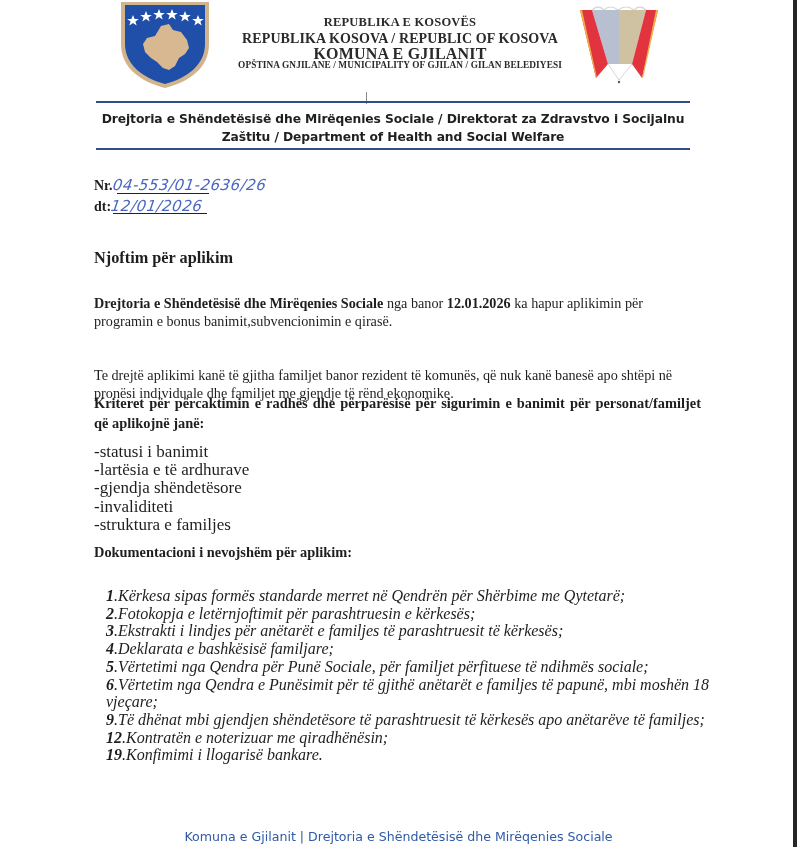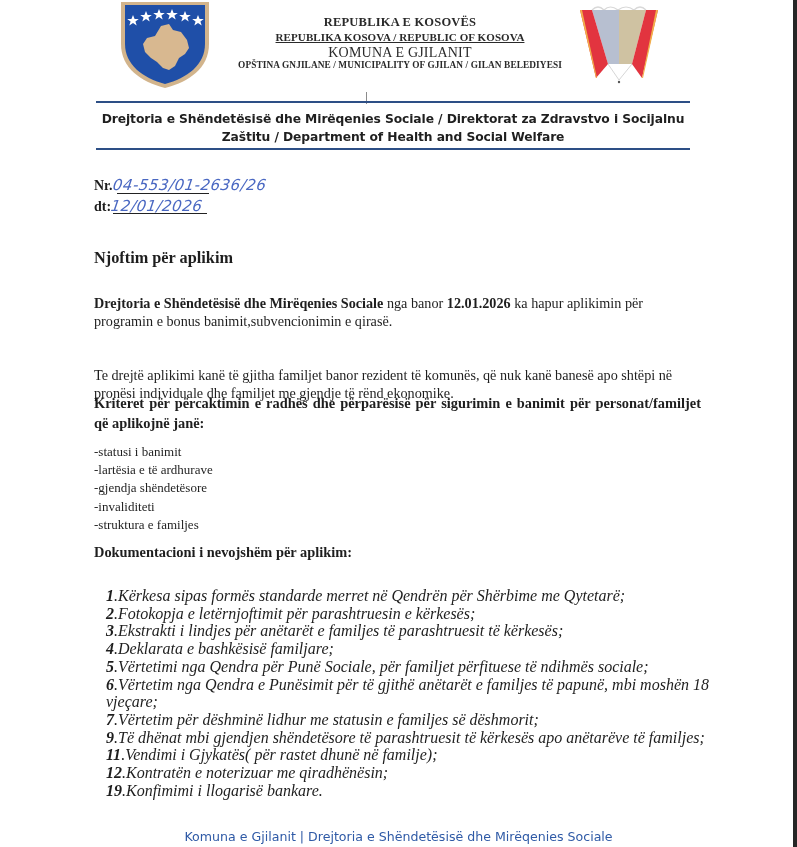--- a/index.html
+++ b/index.html
@@ -11,22 +11,22 @@
     }
     .right-edge {
       position: absolute; top: 0; right: 0; width: 4px; height: 847px;
       background: #262626;
     }
     
     .emblem { position: absolute; left: 117px; top: 0px; width: 96px; height: 88px; }
     .muni-logo { position: absolute; left: 578px; top: 4px; width: 82px; height: 80px; }
     .hdr { position: absolute; left: 200px; width: 400px; text-align: center; color: #2a2a2a; }
     .hdr1 { top: 15px; font-size: 12.5px; font-weight: bold; letter-spacing: 0.2px; }
-    .hdr2 { top: 31px; font-size: 11px; font-weight: bold; letter-spacing: 0.1px; text-decoration: underline; }
-    .hdr3 { top: 45px; font-size: 14px; font-weight: normal; letter-spacing: 0.2px; }
+    .hdr2 { top: 31px; font-size: 14px; font-weight: bold; letter-spacing: 0.1px; }
+    .hdr3 { top: 45px; font-size: 16px; font-weight: bold; letter-spacing: 0.2px; }
     .hdr4 { top: 60px; left: 190px; width: 420px; font-size: 9.3px; font-weight: bold; letter-spacing: 0.1px; }
     .rule { position: absolute; left: 96px; width: 594px; height: 2px; background: #2d4f86; }
     .rule.top { top: 101px; }
     .rule.bottom { top: 148px; }
     .tick { position: absolute; left: 366px; top: 92px; width: 1px; height: 12px; background: #8b8b8b; }
     .dept {
       position: absolute; left: 96px; width: 594px; text-align: center;
       font-family: "DejaVu Sans", "Liberation Sans", sans-serif; font-weight: bold;
       font-size: 12.3px; color: #1f1f1f; letter-spacing: -0.1px;
     }
@@ -45,21 +45,21 @@
     .underline-field { position: absolute; height: 1px; background: #222; }
     .uf-nr { left: 117px; top: 193px; width: 92px; }
     .uf-dt { left: 113px; top: 213px; width: 94px; }
 
     
     .title { position: absolute; left: 94px; top: 248px; font-size: 16.3px; font-weight: bold; }
     .para { position: absolute; left: 94px; width: 610px; font-size: 14.2px; line-height: 18px; }
     .p1 { top: 294px; }
     .p2 { top: 347px; margin-top: 19px; }
     .crit-h { position: absolute; left: 94px; top: 393px; width: 607px; font-size: 14.4px; font-weight: bold; line-height: 20px; text-align: justify; text-align-last: left; }
-    .criteria { position: absolute; left: 94px; top: 443px; margin: 0; padding: 0; list-style: none; font-size: 13px; line-height: 18.2px; }
+    .criteria { position: absolute; left: 94px; top: 443px; margin: 0; padding: 0; list-style: none; font-size: 17px; line-height: 18.2px; }
     .docs-h { position: absolute; left: 94px; top: 544px; font-size: 14.4px; font-weight: bold; }
     .docs { position: absolute; left: 94px; top: 575px; margin: 12px; padding: 0; list-style: none; width: 610px; font-size: 16px; line-height: 17.7px; font-style: italic; }
     .docs li .num { font-weight: bold; }
     .footer {
       position: absolute; left: 0; width: 797px; top: 829px; text-align: center;
       font-family: "DejaVu Sans", "Liberation Sans", sans-serif; font-size: 12.6px; color: #2f5aa6;
     }
     b.inl { font-weight: bold; }
   </style>
 </head>
@@ -131,20 +131,18 @@
 
 <div class="docs-h">Dokumentacioni i nevojshëm për aplikim:</div>
 
 <ol class="docs">
   <li><span class="num">1</span><span>.Kërkesa sipas formës standarde merret në Qendrën për Shërbime me Qytetarë;</span></li>
   <li><span class="num">2</span><span>.Fotokopja e letërnjoftimit për parashtruesin e kërkesës;</span></li>
   <li><span class="num">3</span><span>.Ekstrakti i  lindjes për anëtarët e familjes të parashtruesit të kërkesës;</span></li>
   <li><span class="num">4</span><span>.Deklarata e bashkësisë familjare;</span></li>
   <li><span class="num">5</span><span>.Vërtetimi nga Qendra për Punë Sociale, për familjet përfituese të ndihmës sociale;</span></li>
   <li><span class="num">6</span><span>.Vërtetim nga Qendra e Punësimit për të gjithë anëtarët e familjes të papunë, mbi moshën 18 vjeçare;</span></li>
-  <li><span class="num">7</span><span>.Vërtetim për dëshminë lidhur me statusin e familjes së dëshmorit;</span></li>
   <li><span class="num">9</span><span>.Të dhënat mbi gjendjen shëndetësore të parashtruesit të kërkesës apo anëtarëve të familjes;</span></li>
-  <li><span class="num">11</span><span>.Vendimi i Gjykatës( për rastet dhunë në familje);</span></li>
   <li><span class="num">12</span><span>.Kontratën e noterizuar me qiradhënësin;</span></li>
   <li><span class="num">19</span><span>.Konfimimi i llogarisë bankare.</span></li>
 </ol>
 
 <div class="footer">Komuna e Gjilanit | Drejtoria e Shëndetësisë dhe Mirëqenies Sociale</div>
 
 </body></html>

